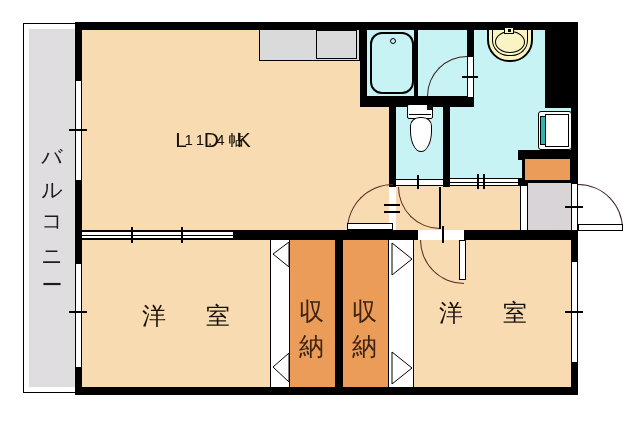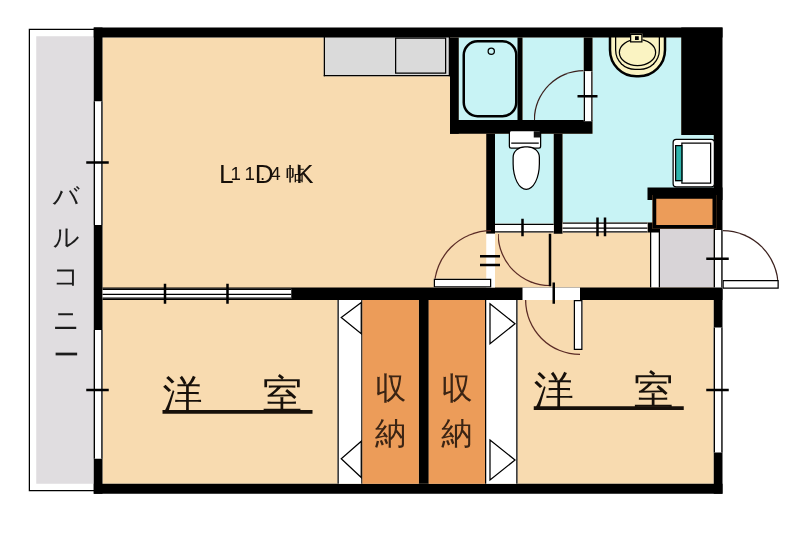--- a/index.html
+++ b/index.html
@@ -17,21 +17,21 @@
   .tick{background:#000;}
   .arc{border:0 solid #5a2a25;background:transparent;}
   .arc-nw{border-top:1.5px solid #5a2a25;border-left:1.5px solid #5a2a25;border-top-left-radius:100% 100%;}
   .arc-sw{border-bottom:1.5px solid #5a2a25;border-left:1.5px solid #5a2a25;border-bottom-left-radius:100% 100%;}
   .arc-ne{border-top:1.5px solid #3a1f1c;border-right:1.5px solid #3a1f1c;border-top-right-radius:100% 100%;}
   .leaf{background:#fff;border:1px solid #000;}
   .label{display:flex;flex-direction:column;align-items:center;justify-content:center;
          color:#17100a;text-align:center;line-height:1.12;}
   .label .l1{font-size:21px;letter-spacing:6px;white-space:pre;}
   .label .l2{font-size:15px;letter-spacing:4px;white-space:pre;}
-  .label.big .l1{font-size:32px;letter-spacing:8px;text-decoration:underline;}
+  .label.big .l1{font-size:24px;letter-spacing:8px;}
   .label.big .l2{font-size:23px;letter-spacing:3px;}
   .vtext{writing-mode:vertical-rl;text-orientation:upright;display:flex;align-items:center;justify-content:center;}
   .closet-label{color:#3b2414;font-size:25px;letter-spacing:36px;}
   .balcony-label{color:#1c1c1c;font-size:21px;letter-spacing:11px;}
 </style>
 </head>
 <body>
 
 <div id="plan">
 

